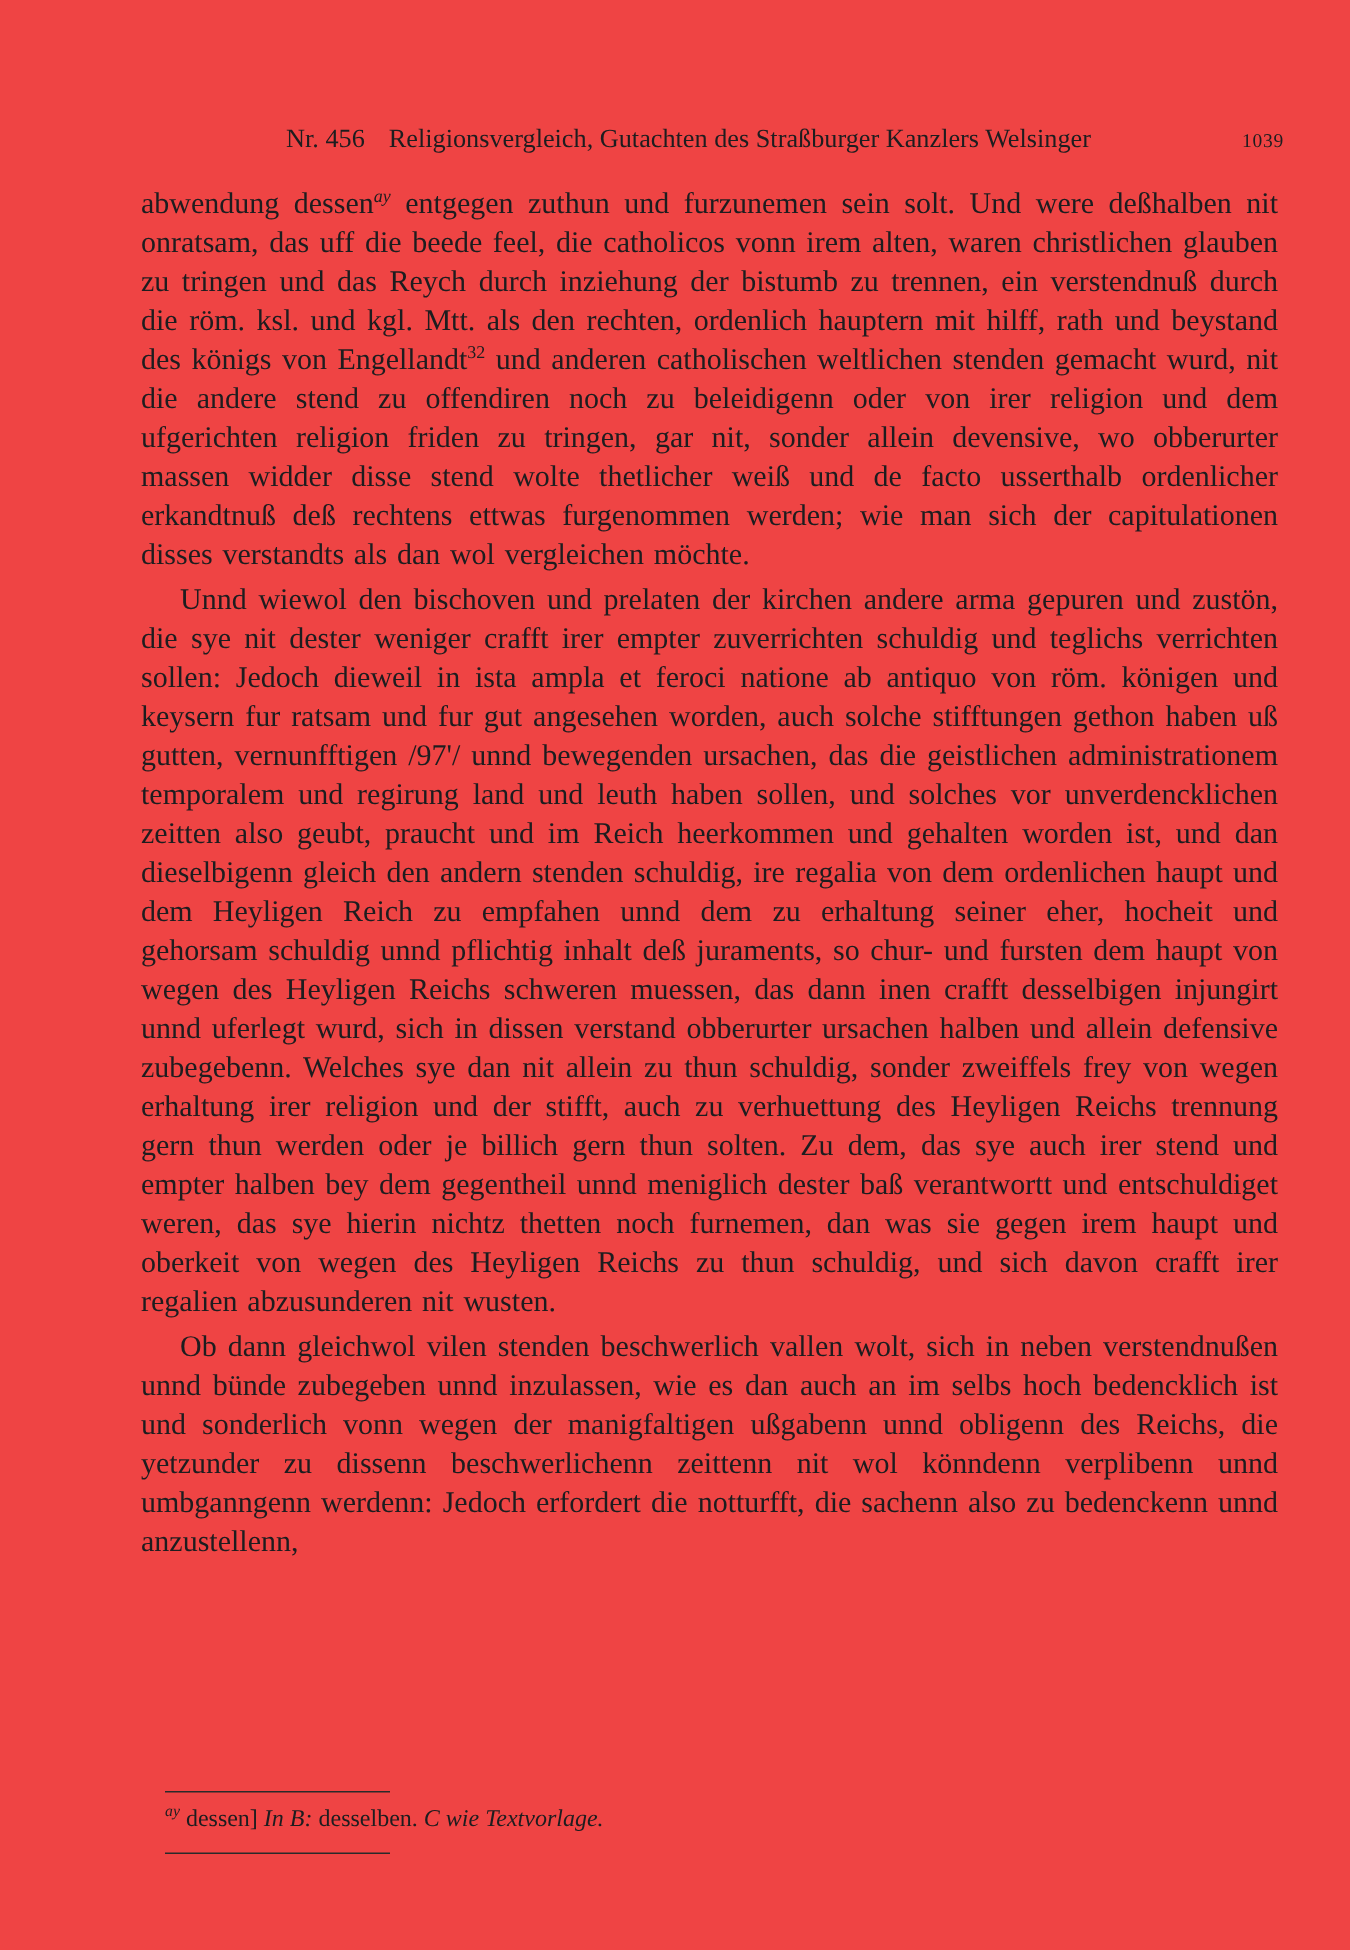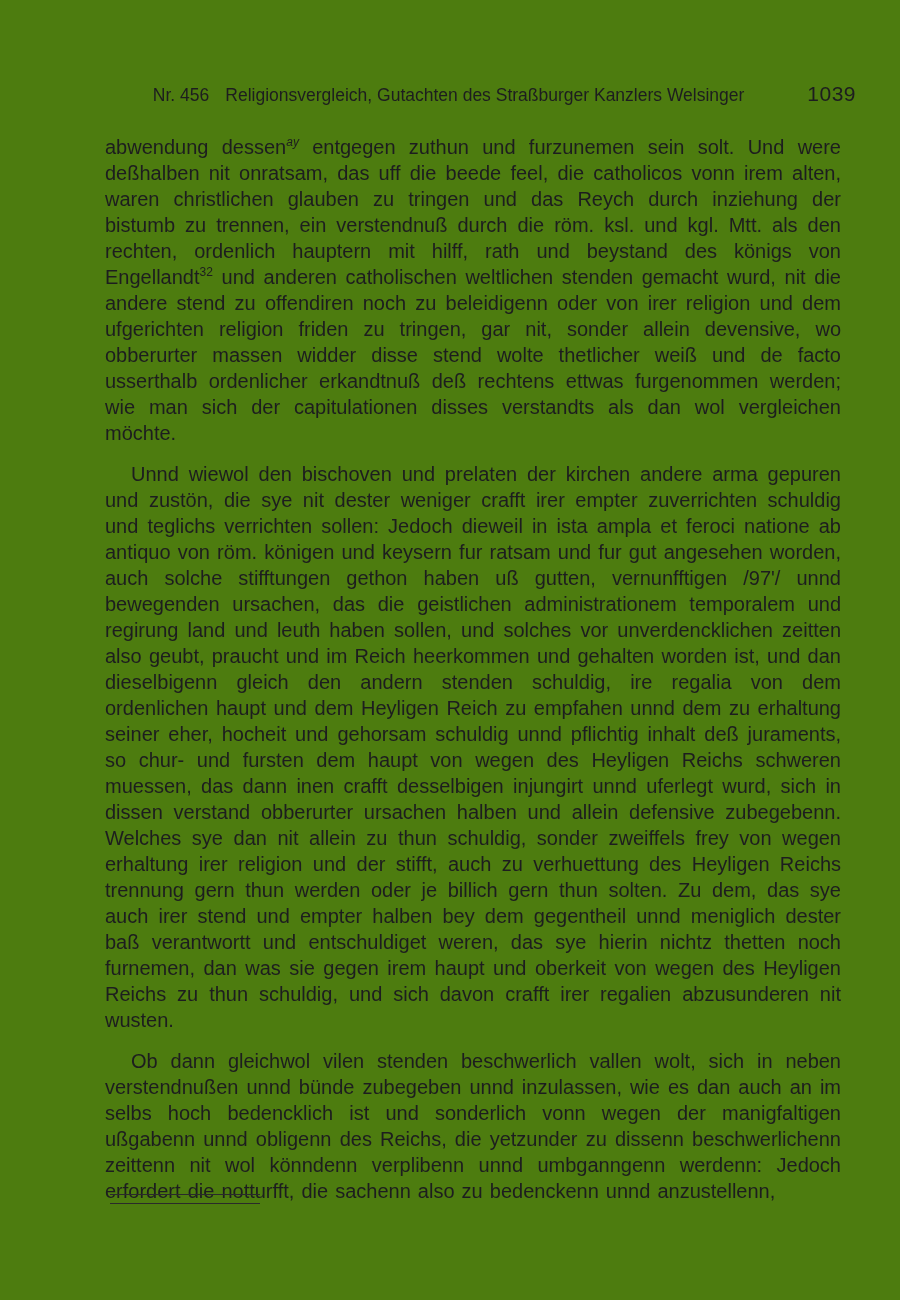--- a/index.html
+++ b/index.html
@@ -3,52 +3,52 @@
 <meta charset="utf-8">
 <style>
   * { box-sizing: border-box; }
   html, body { margin: 0; padding: 0; }
   body { background: #ffffff; }
 
   .page {
     position: relative;
     width: 900px;
     height: 1300px;
-    background: #4d7c0f;
-    font-family: Liberation Sans, sans-serif;
+    background: #ef4444;
+    font-family: Liberation Serif, serif;
     color: #1d1d1f;
     overflow: hidden;
   }
 
   
   .running-head {
     position: absolute;
     top: 82px;
     left: 90px;
     width: 766px;
     display: flex;
     align-items: baseline;
     font-size: 17.5px;
   }
   .head-center { flex: 1; text-align: center; white-space: nowrap; }
   .doc-num { margin-right: 16px; }
-  .page-num { font-size: 21px; letter-spacing: 0.5px; }
+  .page-num { font-size: 13px; letter-spacing: 0.5px; }
 
   
   .body-text {
     position: absolute;
     top: 119px;
     left: 90px;
     width: 766px;
     font-size: 20px;
     line-height: 26px;
     text-align: justify;
     word-spacing: 1.5px;
   }
-  .para { margin: 15px; }
+  .para { margin: 4px; }
   .para.indent { text-indent: 26px; }
 
   sup {
     font-size: 12px;
     line-height: 0;
     vertical-align: super;
   }
   .fn-letter { font-style: italic; }
 
   
@@ -82,16 +82,17 @@
   </header>
 
   <main class="body-text">
     <p class="para"><span>abwendung dessen</span><sup class="fn-letter">ay</sup><span> entgegen zuthun und furzunemen sein solt. Und were deßhalben nit onratsam, das uff die beede feel, die catholicos vonn irem alten, waren christlichen glauben zu tringen und das Reych durch inziehung der bistumb zu trennen, ein verstendnuß durch die röm. ksl. und kgl. Mtt. als den rechten, ordenlich hauptern mit hilff, rath und beystand des königs von Engellandt</span><sup>32</sup><span> und anderen catholischen weltlichen stenden gemacht wurd, nit die andere stend zu offendiren noch zu beleidigenn oder von irer religion und dem ufgerichten religion friden zu tringen, gar nit, sonder allein devensive, wo obberurter massen widder disse stend wolte thetlicher weiß und de facto usserthalb ordenlicher erkandtnuß deß rechtens ettwas furgenommen werden; wie man sich der capitulationen disses verstandts als dan wol vergleichen möchte.</span></p>
     <p class="para indent">Unnd wiewol den bischoven und prelaten der kirchen andere arma gepuren und zustön, die sye nit dester weniger crafft irer empter zuverrichten schuldig und teglichs verrichten sollen: Jedoch dieweil in ista ampla et feroci natione ab antiquo von röm. königen und keysern fur ratsam und fur gut angesehen worden, auch solche stifftungen gethon haben uß gutten, vernunfftigen /97'/ unnd bewegenden ursachen, das die geistlichen administrationem temporalem und regirung land und leuth haben sollen, und solches vor unverdencklichen zeitten also geubt, praucht und im Reich heerkommen und gehalten worden ist, und dan dieselbigenn gleich den andern stenden schuldig, ire regalia von dem ordenlichen haupt und dem Heyligen Reich zu empfahen unnd dem zu erhaltung seiner eher, hocheit und gehorsam schuldig unnd pflichtig inhalt deß juraments, so chur- und fursten dem haupt von wegen des Heyligen Reichs schweren muessen, das dann inen crafft desselbigen injungirt unnd uferlegt wurd, sich in dissen verstand obberurter ursachen halben und allein defensive zubegebenn. Welches sye dan nit allein zu thun schuldig, sonder zweiffels frey von wegen erhaltung irer religion und der stifft, auch zu verhuettung des Heyligen Reichs trennung gern thun werden oder je billich gern thun solten. Zu dem, das sye auch irer stend und empter halben bey dem gegentheil unnd meniglich dester baß verantwortt und entschuldiget weren, das sye hierin nichtz thetten noch furnemen, dan was sie gegen irem haupt und oberkeit von wegen des Heyligen Reichs zu thun schuldig, und sich davon crafft irer regalien abzusunderen nit wusten.</p>
     <p class="para indent">Ob dann gleichwol vilen stenden beschwerlich vallen wolt, sich in neben verstendnußen unnd bünde zubegeben unnd inzulassen, wie es dan auch an im selbs hoch bedencklich ist und sonderlich vonn wegen der manigfaltigen ußgabenn unnd obligenn des Reichs, die yetzunder zu dissenn beschwerlichenn zeittenn nit wol könndenn verplibenn unnd umbganngenn werdenn: Jedoch erfordert die notturfft, die sachenn also zu bedenckenn unnd anzustellenn,</p>
   </main>
 
   <footer class="footnotes">
     <hr class="fn-rule">
+    <p class="footnote"><sup class="fn-letter">ay</sup><span> dessen] </span><span class="it">In B:</span><span> desselben. </span><span class="it">C wie Textvorlage.</span></p>
     <hr class="fn-rule">
   </footer>
 
 </div>
 
 </body></html>

